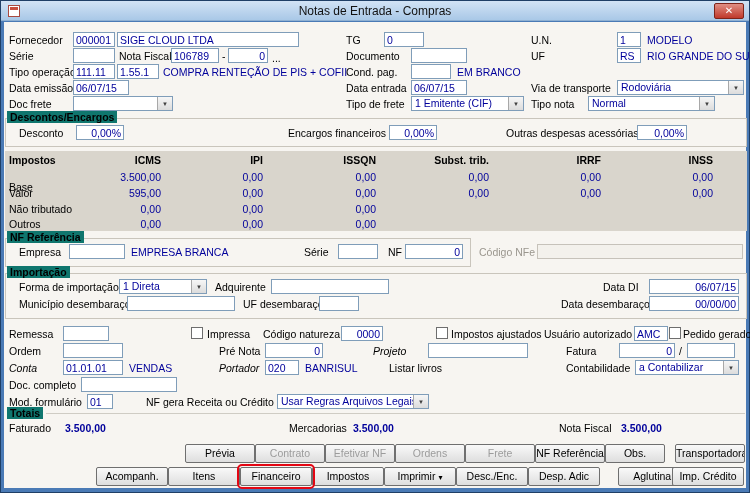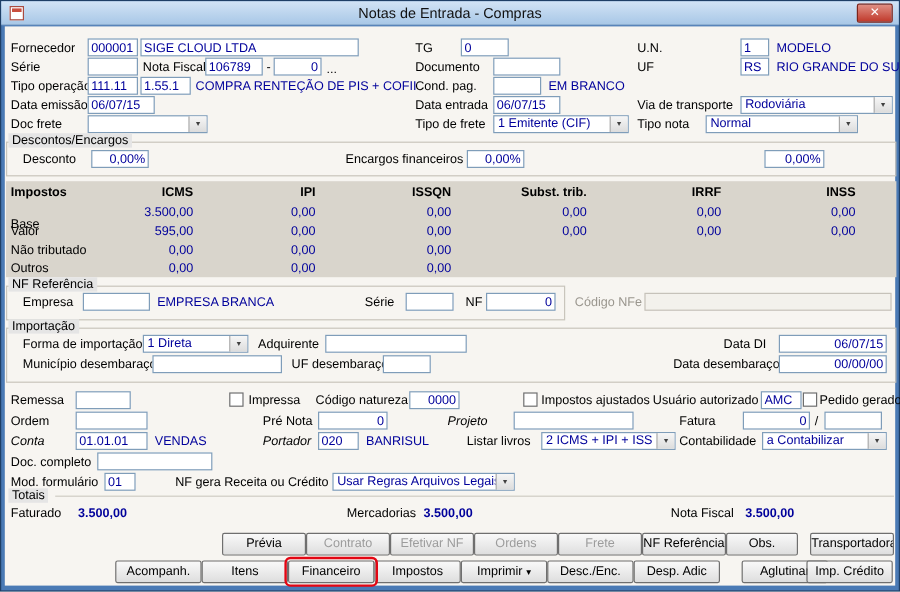--- a/index.html
+++ b/index.html
@@ -17,21 +17,21 @@
 .bl{position:absolute;white-space:nowrap;color:#00009b;z-index:2}
 .bl.b{font-weight:bold}
 .f{position:absolute;height:15px;border:1px solid #7f9db9;background:#fff;color:#00009b;font:inherit;padding:0 2px;z-index:2}
 .f.r{text-align:right}
 .f.dis{background:#f3f1ec;border-color:#c6c2ba}
 .sel{position:absolute;height:15px;border:1px solid #7f9db9;background:#fff;display:flex;align-items:stretch;z-index:2}
 .sel-v{flex:1;color:#00009b;padding:0 3px;line-height:13px;white-space:nowrap;overflow:hidden}
 .sel-a{width:15px;background:linear-gradient(#f6f6f6,#dcdcdc);border-left:1px solid #a8a8a8;color:#404040;font-size:6px;display:flex;align-items:center;justify-content:center}
 .cb{position:absolute;width:12px;height:12px;background:#fff;border:1px solid #6e6e6e;z-index:2}
 .gb{position:absolute;border:1px solid #c9c5bc;z-index:1}
-.gb-t{position:absolute;font-weight:normal;background:#e5e5e5;padding:0 3px;z-index:3;white-space:nowrap}
+.gb-t{position:absolute;font-weight:bold;background:#0f766e;padding:0 3px;z-index:3;white-space:nowrap}
 .imp-panel{position:absolute;left:4px;top:150px;width:742px;height:80px;background:#d9d5cc;z-index:1}
 .ip{position:absolute;white-space:nowrap}
 .ib{font-weight:bold}
 .ic{position:absolute;width:92px;text-align:right;white-space:nowrap}
 .iv{color:#00009b}
 .hline{position:absolute;height:1px;background:#cfccc4;z-index:1}
 .btn{position:absolute;height:19px;background:linear-gradient(#f9f9f9,#dedede);border:1px solid #6f6f6f;border-radius:2px;font:inherit;color:#000;text-align:center;line-height:17px;white-space:nowrap;z-index:2;overflow:hidden}
 .btn.dis{color:#9c9c9c}
 .btn.hl{outline:2px solid #e30613;outline-offset:1px;z-index:4}
 .btn .dd{font-size:8px;margin-left:3px}
@@ -103,20 +103,21 @@
     <span class="sel-v">Normal</span>
     <span class="sel-a">▼</span>
   </div>
 
   <div class="gb" style="left:4px;top:117px;width:742px;height:29px"></div>
   <span class="gb-t" style="left:6px;top:110px">Descontos/Encargos</span>
   <span class="lb" style="left:18px;top:126px">Desconto</span>
   <input class="f r" style="left: 75px; top: 124px; width: 48px;" value="0,00%">
   <span class="lb" style="left:287px;top:126px">Encargos financeiros</span>
   <input class="f r" style="left: 388px; top: 124px; width: 48px;" value="0,00%">
+  <span class="lb" style="left:505px;top:126px">Outras despesas acessórias</span>
   <input class="f r" style="left: 636px; top: 124px; width: 50px;" value="0,00%">
 
   <div class="imp-panel">
     <span class="ip ib" style="left:4px;top:3px">Impostos</span>
     <span class="ic ib" style="left:64px;top:3px">ICMS</span>
     <span class="ic ib" style="left:166px;top:3px">IPI</span>
     <span class="ic ib" style="left:279px;top:3px">ISSQN</span>
     <span class="ic ib" style="left:392px;top:3px">Subst. trib.</span>
     <span class="ic ib" style="left:504px;top:3px">IRRF</span>
     <span class="ic ib" style="left:616px;top:3px">INSS</span>
@@ -202,24 +203,20 @@
   <span class="lb" style="left:678px;top:344px">/</span>
   <input class="f" style="left: 686px; top: 342px; width: 48px;" value="">
 
   <span class="lb it" style="left:8px;top:361px">Conta</span>
   <input class="f" style="left: 62px; top: 359px; width: 60px;" value="01.01.01">
   <span class="bl" style="left:128px;top:361px">VENDAS</span>
   <span class="lb it" style="left:218px;top:361px">Portador</span>
   <input class="f" style="left: 264px; top: 359px; width: 34px;" value="020">
   <span class="bl" style="left:304px;top:361px">BANRISUL</span>
   <span class="lb" style="left:388px;top:361px">Listar livros</span>
-  <div class="sel" style="left:450px;top:359px;width:112px">
-    <span class="sel-v">2 ICMS + IPI + ISS</span>
-    <span class="sel-a">▼</span>
-  </div>
   <span class="lb" style="left:565px;top:361px">Contabilidade</span>
   <div class="sel" style="left:634px;top:359px;width:104px">
     <span class="sel-v">a Contabilizar</span>
     <span class="sel-a">▼</span>
   </div>
 
   <span class="lb" style="left:8px;top:378px">Doc. completo</span>
   <input class="f" style="left: 80px; top: 376px; width: 96px;" value="">
   <span class="lb" style="left:8px;top:395px">Mod. formulário</span>
   <input class="f" style="left: 86px; top: 393px; width: 26px;" value="01">

